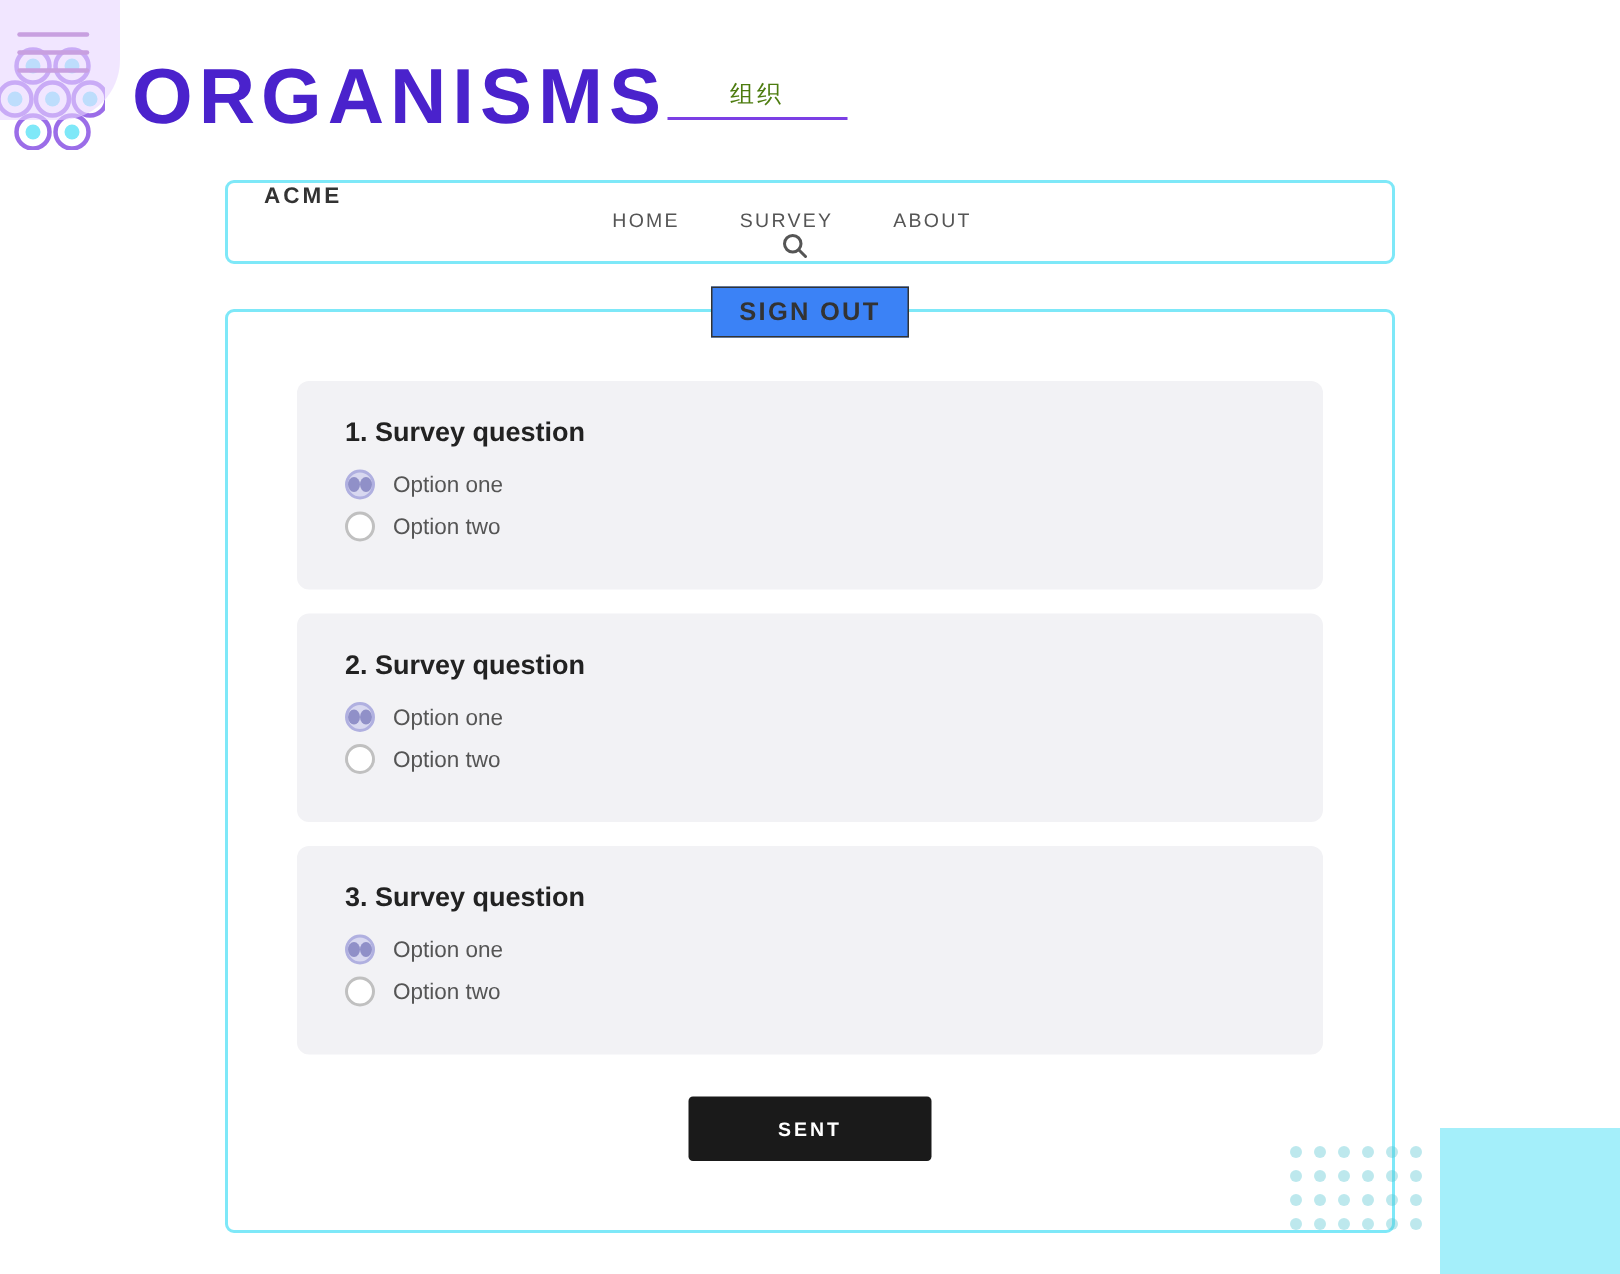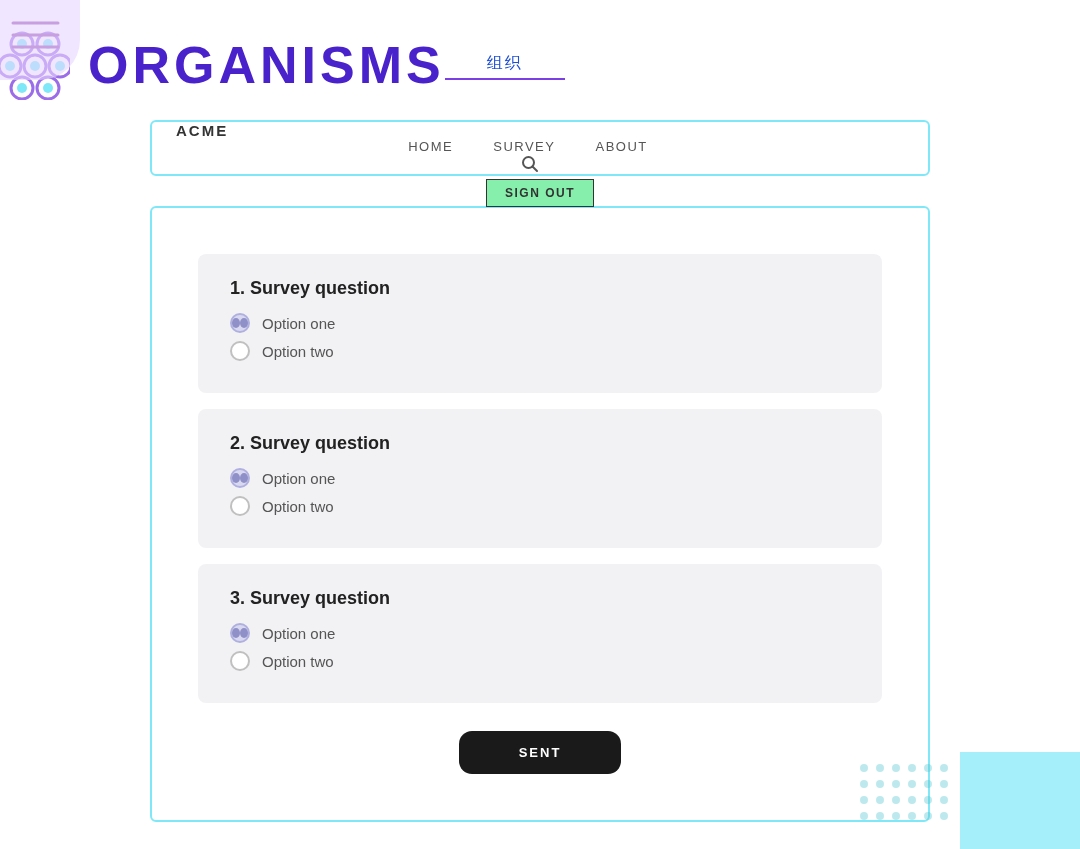--- a/index.html
+++ b/index.html
@@ -84,21 +84,21 @@
     .logo-text {
       font-size: 52px;
       font-weight: 900;
       color: #4a22cc;
       letter-spacing: 4px;
       font-family: Arial Black, Arial, sans-serif;
     }
 
     .logo-subtitle {
       font-size: 16px;
-      color: #1d4ed8;
+      color: #4d7c0f;
       letter-spacing: 2px;
       margin-top: 2px;
       border-bottom: 2px solid #7b3fe4;
       padding-bottom: 4px;
       width: 120px;
       text-align: center;
     }
 
     
     .navbar {
@@ -139,26 +139,27 @@
     .navbar-search {
       margin-right: 20px;
       cursor: pointer;
       color: #555;
       font-size: 18px;
     }
 
     .navbar-signout {
       border: 1.5px solid #333;
       padding: 6px 18px;
-      font-size: 12px;
+      font-size: 17px;
       font-weight: 600;
       letter-spacing: 1.5px;
-      background: #86efac;
+      background: #3b82f6;
       cursor: pointer;
       color: #333;
+      margin-top: 12px;
     }
 
     
     .main-content {
       margin: 30px 150px 30px 150px;
       border: 2px solid #7ee8f8;
       border-radius: 6px;
       padding: 46px;
       background: #fff;
     }
@@ -221,21 +222,21 @@
       display: block;
       margin: 28px auto 0 auto;
       background: #1a1a1a;
       color: #fff;
       border: none;
       padding: 14px 60px;
       font-size: 13px;
       letter-spacing: 2px;
       font-weight: 600;
       cursor: pointer;
-      border-radius: 13px;
+      border-radius: 3px;
     }
   </style>
 </head>
 <body>
 
 <div class="deco-top-left"></div>
 <svg class="deco-lines" viewBox="0 0 55 55">
   <line x1="5" y1="15" x2="50" y2="15" stroke="#c8a0e0" stroke-width="3" stroke-linecap="round"></line>
   <line x1="5" y1="27" x2="50" y2="27" stroke="#c8a0e0" stroke-width="3" stroke-linecap="round"></line>
   <line x1="5" y1="39" x2="50" y2="39" stroke="#c8a0e0" stroke-width="3" stroke-linecap="round"></line>

